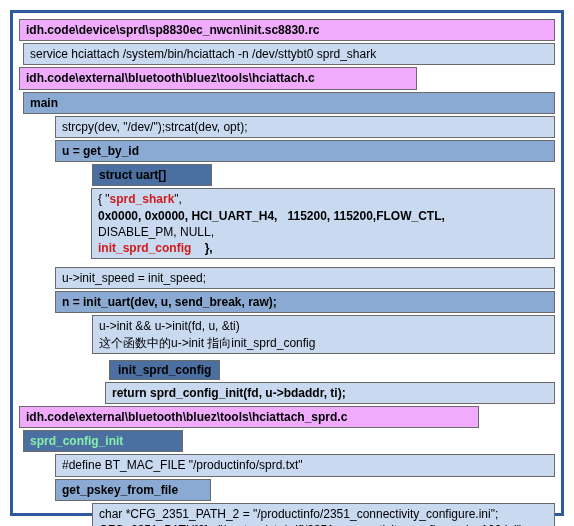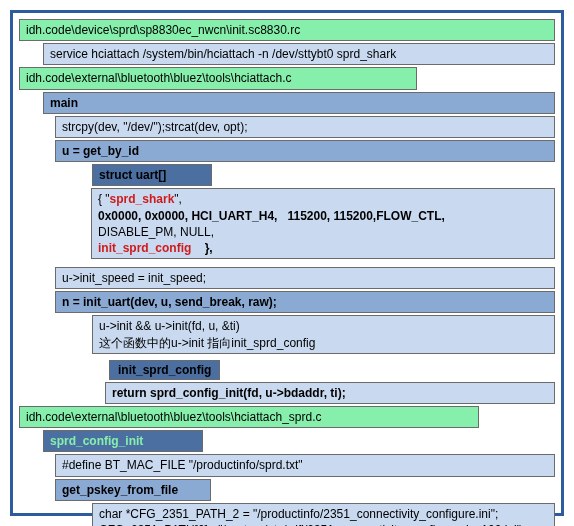--- a/index.html
+++ b/index.html
@@ -1,23 +1,23 @@
 <!DOCTYPE html>
 <html><head>
 <meta charset="utf-8">
 <style>
   *{box-sizing:border-box;margin:0;padding:0}
   body{font-family:Arial,Helvetica,sans-serif;font-size:12px;background:#fff;padding:10px}
   .frame{width:554px;height:506px;border:3px solid #2e5b9e;background:#fff;padding:6px 6px 6px 6px}
   .row{border:1px solid #6b6b6b;padding:2px 6px;margin-bottom:2px;line-height:1.35}
-  .green{background:#86efac;font-weight:normal}
+  .green{background:#f0abfc;font-weight:bold}
   .ltblue{background:#c9d9ef}
   .blue{background:#8aa9d3;font-weight:bold}
   .dkblue{background:#4b6fa0;font-weight:bold}
-  .ind1{margin-left:24px}
+  .ind1{margin-left:4px}
   .ind2{margin-left:36px}
   .ind3{margin-left:73px}
   .ind4{margin-left:72px}
   .red{color:#d11a1a;font-weight:bold}
   .nb{font-weight:normal}
   .multi{white-space:pre-wrap}
   .short{display:inline-block;border:1px solid #6b6b6b;padding:2px 8px;margin-left:90px;margin-bottom:2px}
 </style>
 </head>
 <body>

